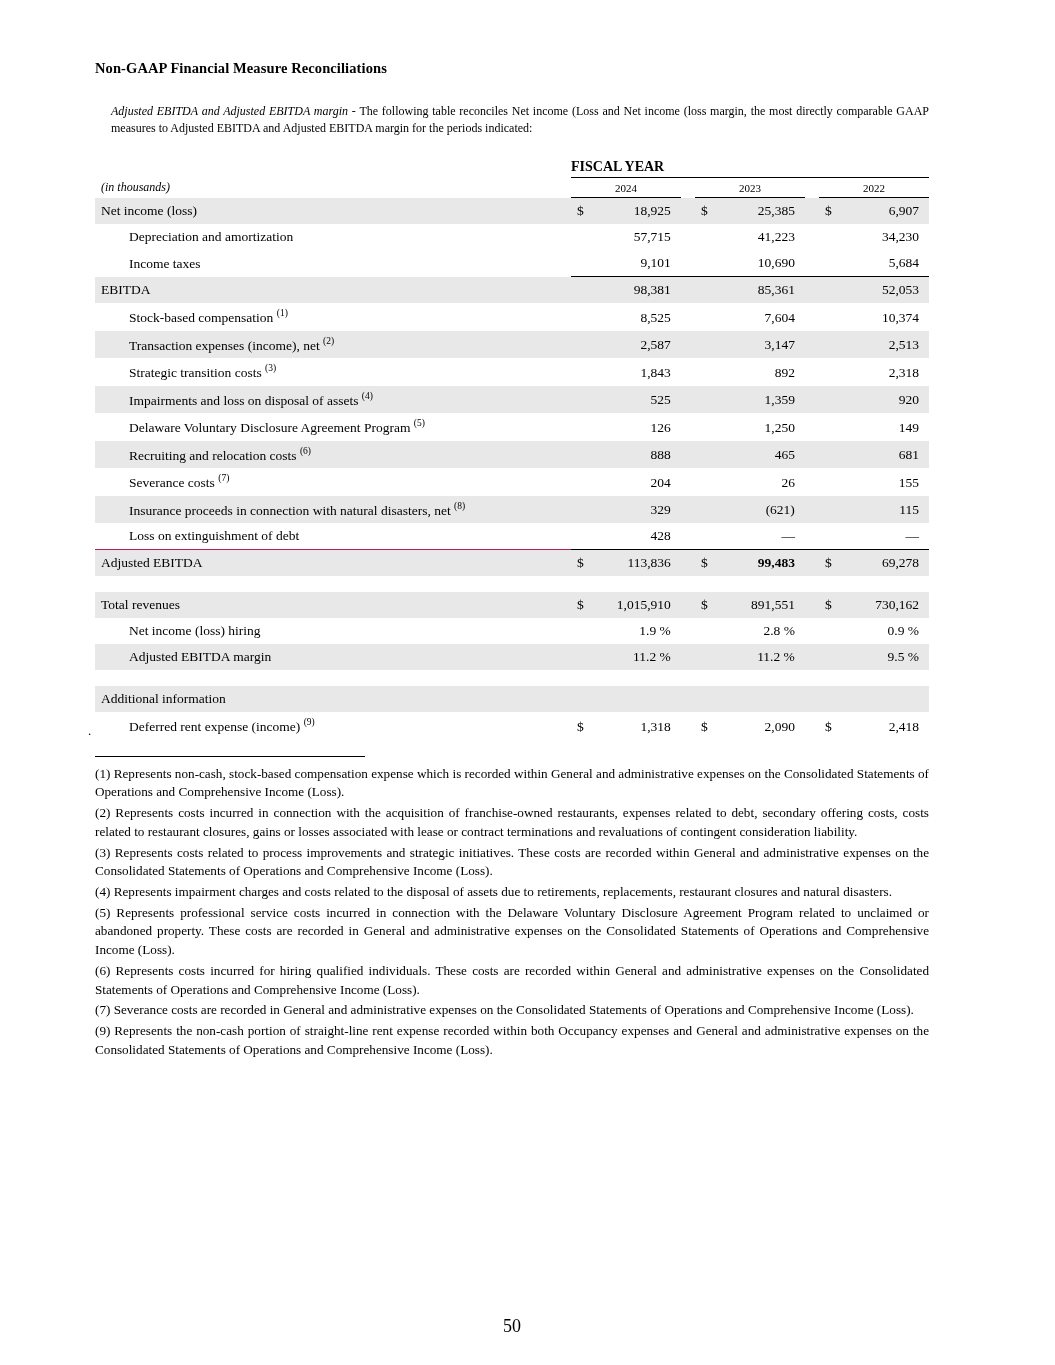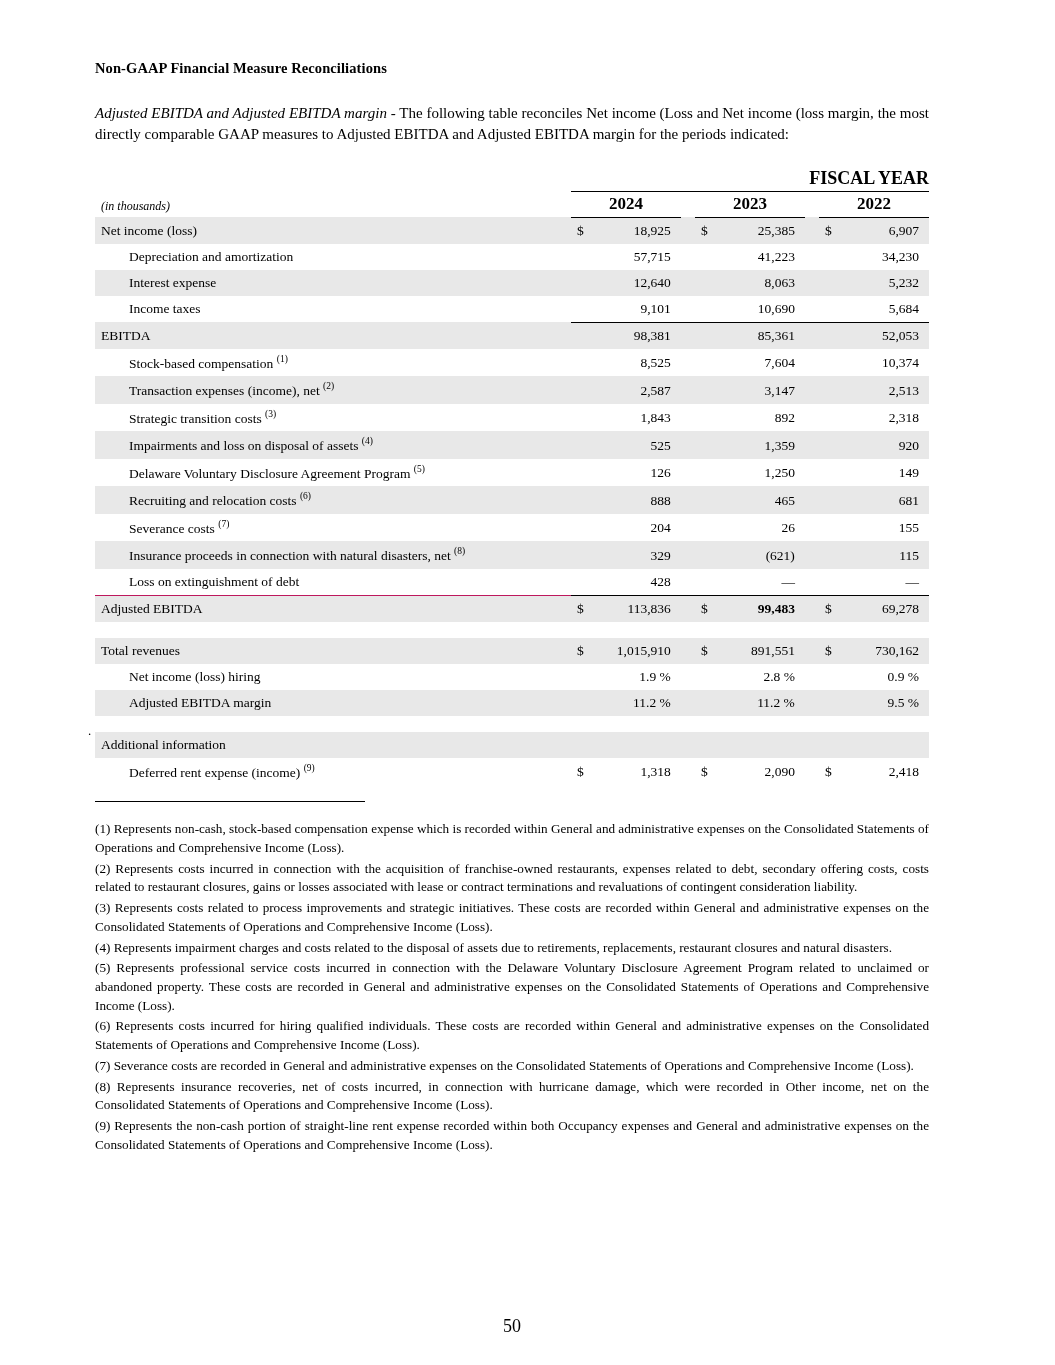--- a/index.html
+++ b/index.html
@@ -21,23 +21,23 @@
     box-sizing: border-box;
     padding: 60px 95px 0 95px;
   }
   .doc-title {
     font-weight: bold;
     font-size: 14.5px;
     margin: 0 0 26px 0;
     letter-spacing: 0.1px;
   }
   .intro {
-    font-size: 15px;
+    font-size: 12px;
     line-height: 1.42;
-    margin: 0 0 22px 0;
+    margin: 0 0 22px 16px;
     text-align: justify;
   }
   .intro .ital {
     font-style: italic;
   }
   table.fin {
     border-collapse: collapse;
     width: 100%;
     font-size: 13.5px;
   }
@@ -62,44 +62,44 @@
     text-align: right;
     white-space: nowrap;
   }
   td.cur {
     padding: 5px 0 5px 6px !important;
     text-align: left;
   }
   sup { font-size: 9.5px; vertical-align: super; }
 
   .fy-head {
-    text-align: right;
+    text-align: left;
     font-weight: bold;
-    font-size: 18px;
+    font-size: 14px;
     padding-bottom: 2px !important;
     font-family: Liberation Serif, serif;
   }
   .fy-rule { border-bottom: 1.2px solid #000; }
   .yr {
     text-align: center;
-    font-weight: bold;
-    font-size: 17px;
+    font-weight: normal;
+    font-size: 11px;
     padding: 2px 0 3px 0 !important;
   }
   .yr-rule { border-bottom: 1.2px solid #000; }
   .it-head {
     font-style: italic;
     font-size: 12px;
     padding: 2px 4px 3px 6px !important;
   }
   .tb-dbl-top td { border-top: 1px solid #be185d; }
   .spacer td { height: 16px; }
 
   .notes {
-    margin-top: 18px;
+    margin-top: 8px;
     font-size: 13.2px;
     line-height: 1.42;
     text-align: justify;
   }
   .notes .note { margin: 0 0 2px 0; }
   .note-rule {
     width: 270px;
     border-top: 1px solid #000;
     margin: 16px 0 8px 0;
   }
@@ -171,31 +171,20 @@
           <td class="lbl ind">Depreciation and amortization</td>
           <td class="cur"></td>
           <td class="num">57,715</td>
           <td></td>
           <td class="cur"></td>
           <td class="num">41,223</td>
           <td></td>
           <td class="cur"></td>
           <td class="num">34,230</td>
         </tr>
-        <tr class="shade">
-          <td class="lbl ind">Interest expense</td>
-          <td class="cur"></td>
-          <td class="num">12,640</td>
-          <td></td>
-          <td class="cur"></td>
-          <td class="num">8,063</td>
-          <td></td>
-          <td class="cur"></td>
-          <td class="num">5,232</td>
-        </tr>
         <tr class="">
           <td class="lbl ind">Income taxes</td>
           <td class="cur"></td>
           <td class="num">9,101</td>
           <td></td>
           <td class="cur"></td>
           <td class="num">10,690</td>
           <td></td>
           <td class="cur"></td>
           <td class="num">5,684</td>
@@ -395,19 +384,18 @@
 
   <div class="note-rule"></div>
   <div class="notes" id="notes-block">
       <p class="note">(1) Represents non-cash, stock-based compensation expense which is recorded within General and administrative expenses on the Consolidated Statements of Operations and Comprehensive Income (Loss).</p>
       <p class="note">(2) Represents costs incurred in connection with the acquisition of franchise-owned restaurants, expenses related to debt, secondary offering costs, costs related to restaurant closures, gains or losses associated with lease or contract terminations and revaluations of contingent consideration liability.</p>
       <p class="note">(3) Represents costs related to process improvements and strategic initiatives. These costs are recorded within General and administrative expenses on the Consolidated Statements of Operations and Comprehensive Income (Loss).</p>
       <p class="note">(4) Represents impairment charges and costs related to the disposal of assets due to retirements, replacements, restaurant closures and natural disasters.</p>
       <p class="note">(5) Represents professional service costs incurred in connection with the Delaware Voluntary Disclosure Agreement Program related to unclaimed or abandoned property. These costs are recorded in General and administrative expenses on the Consolidated Statements of Operations and Comprehensive Income (Loss).</p>
       <p class="note">(6) Represents costs incurred for hiring qualified individuals. These costs are recorded within General and administrative expenses on the Consolidated Statements of Operations and Comprehensive Income (Loss).</p>
       <p class="note">(7) Severance costs are recorded in General and administrative expenses on the Consolidated Statements of Operations and Comprehensive Income (Loss).</p>
-      <p class="note">(8) Represents insurance recoveries, net of costs incurred, in connection with hurricane damage, which were recorded in Other income, net on the Consolidated Statements of Operations and Comprehensive Income (Loss).</p>
       <p class="note">(9) Represents the non-cash portion of straight-line rent expense recorded within both Occupancy expenses and General and administrative expenses on the Consolidated Statements of Operations and Comprehensive Income (Loss).</p>
     </div>
 
   <div class="tiny-dot">.</div>
   <div class="pageno">50</div>
 </div>
 
 </body></html>

